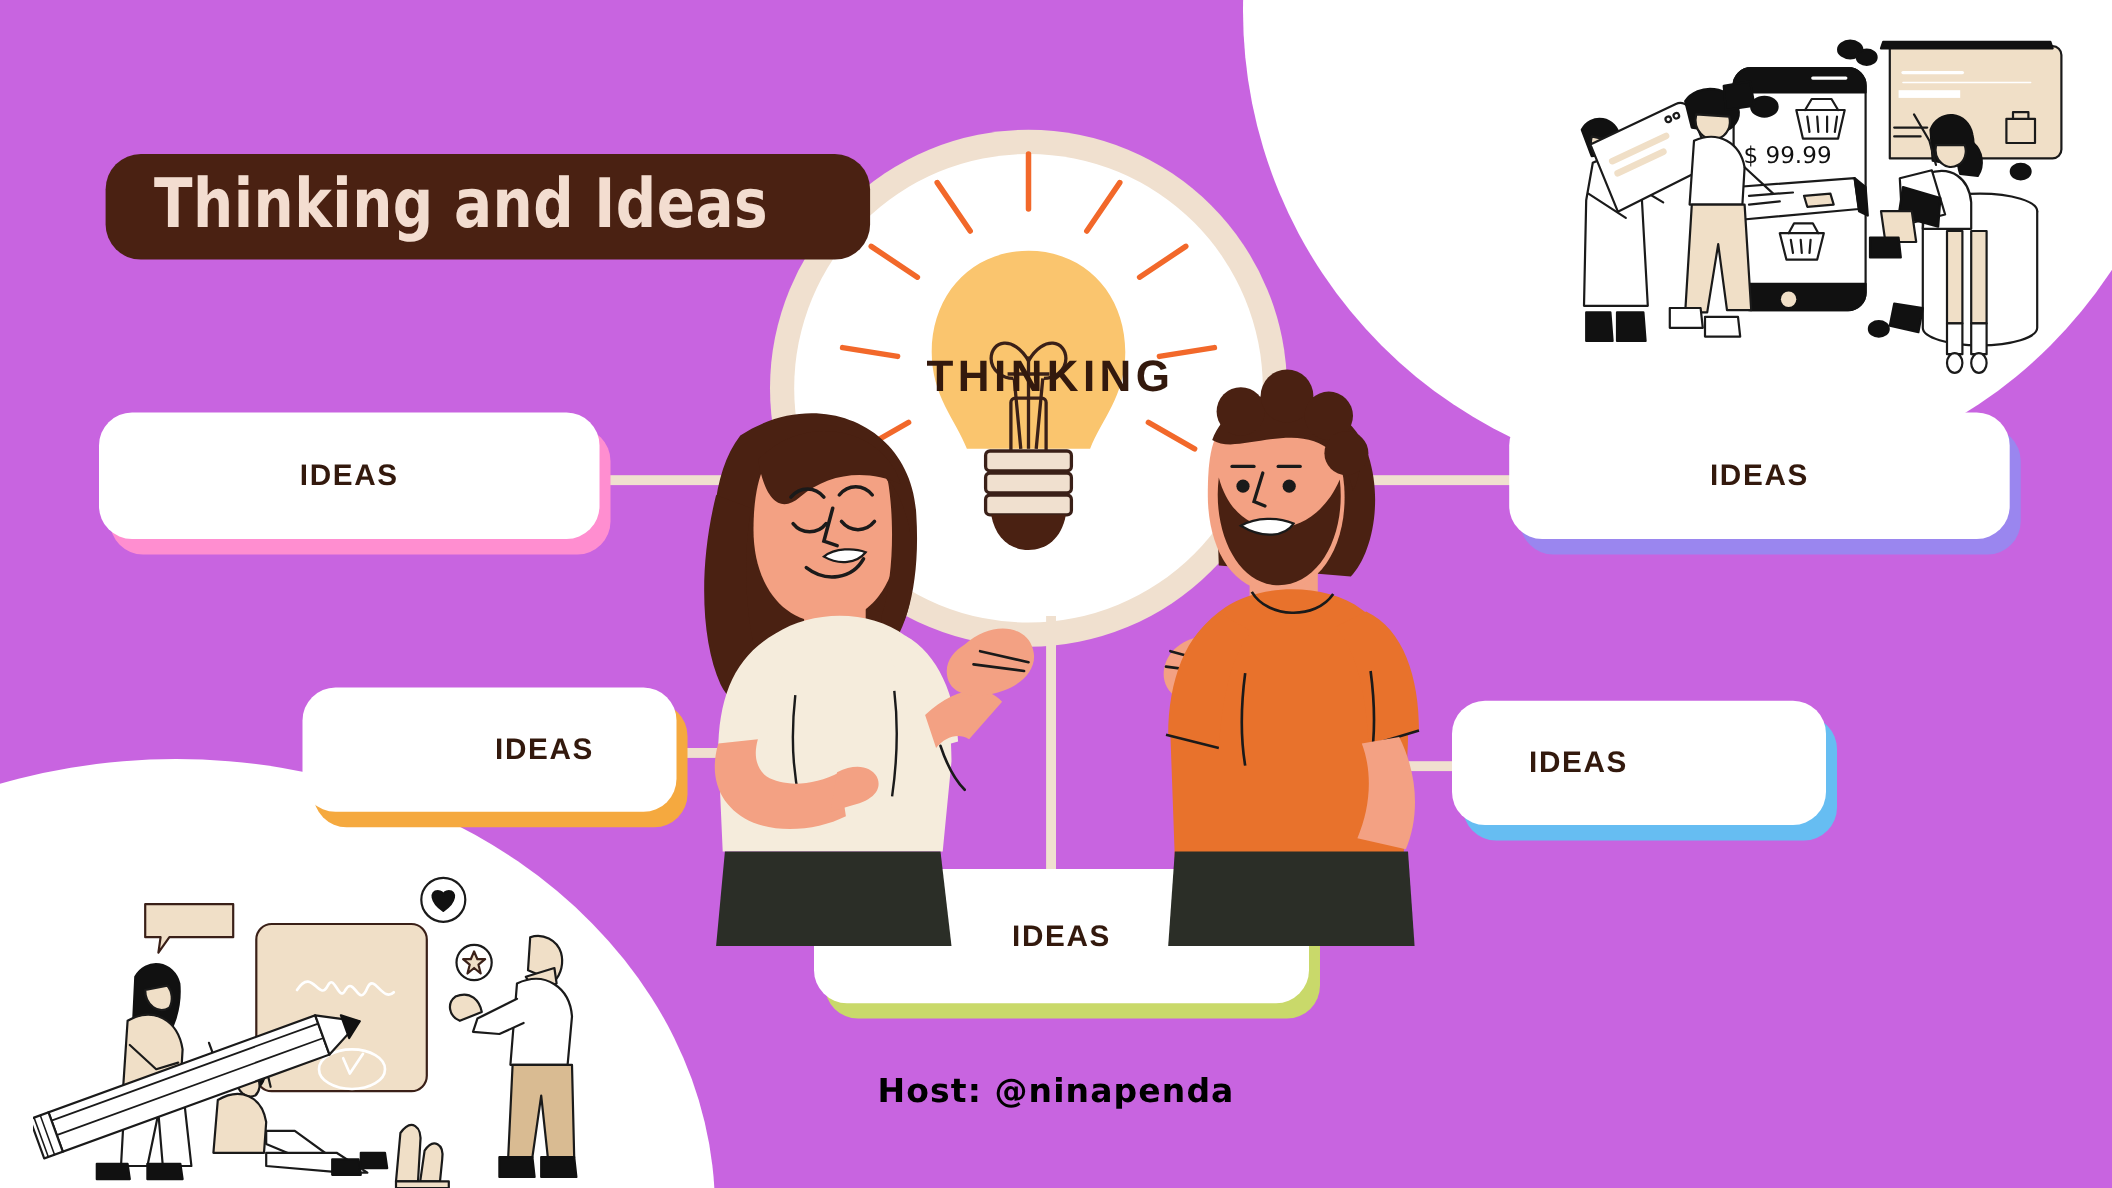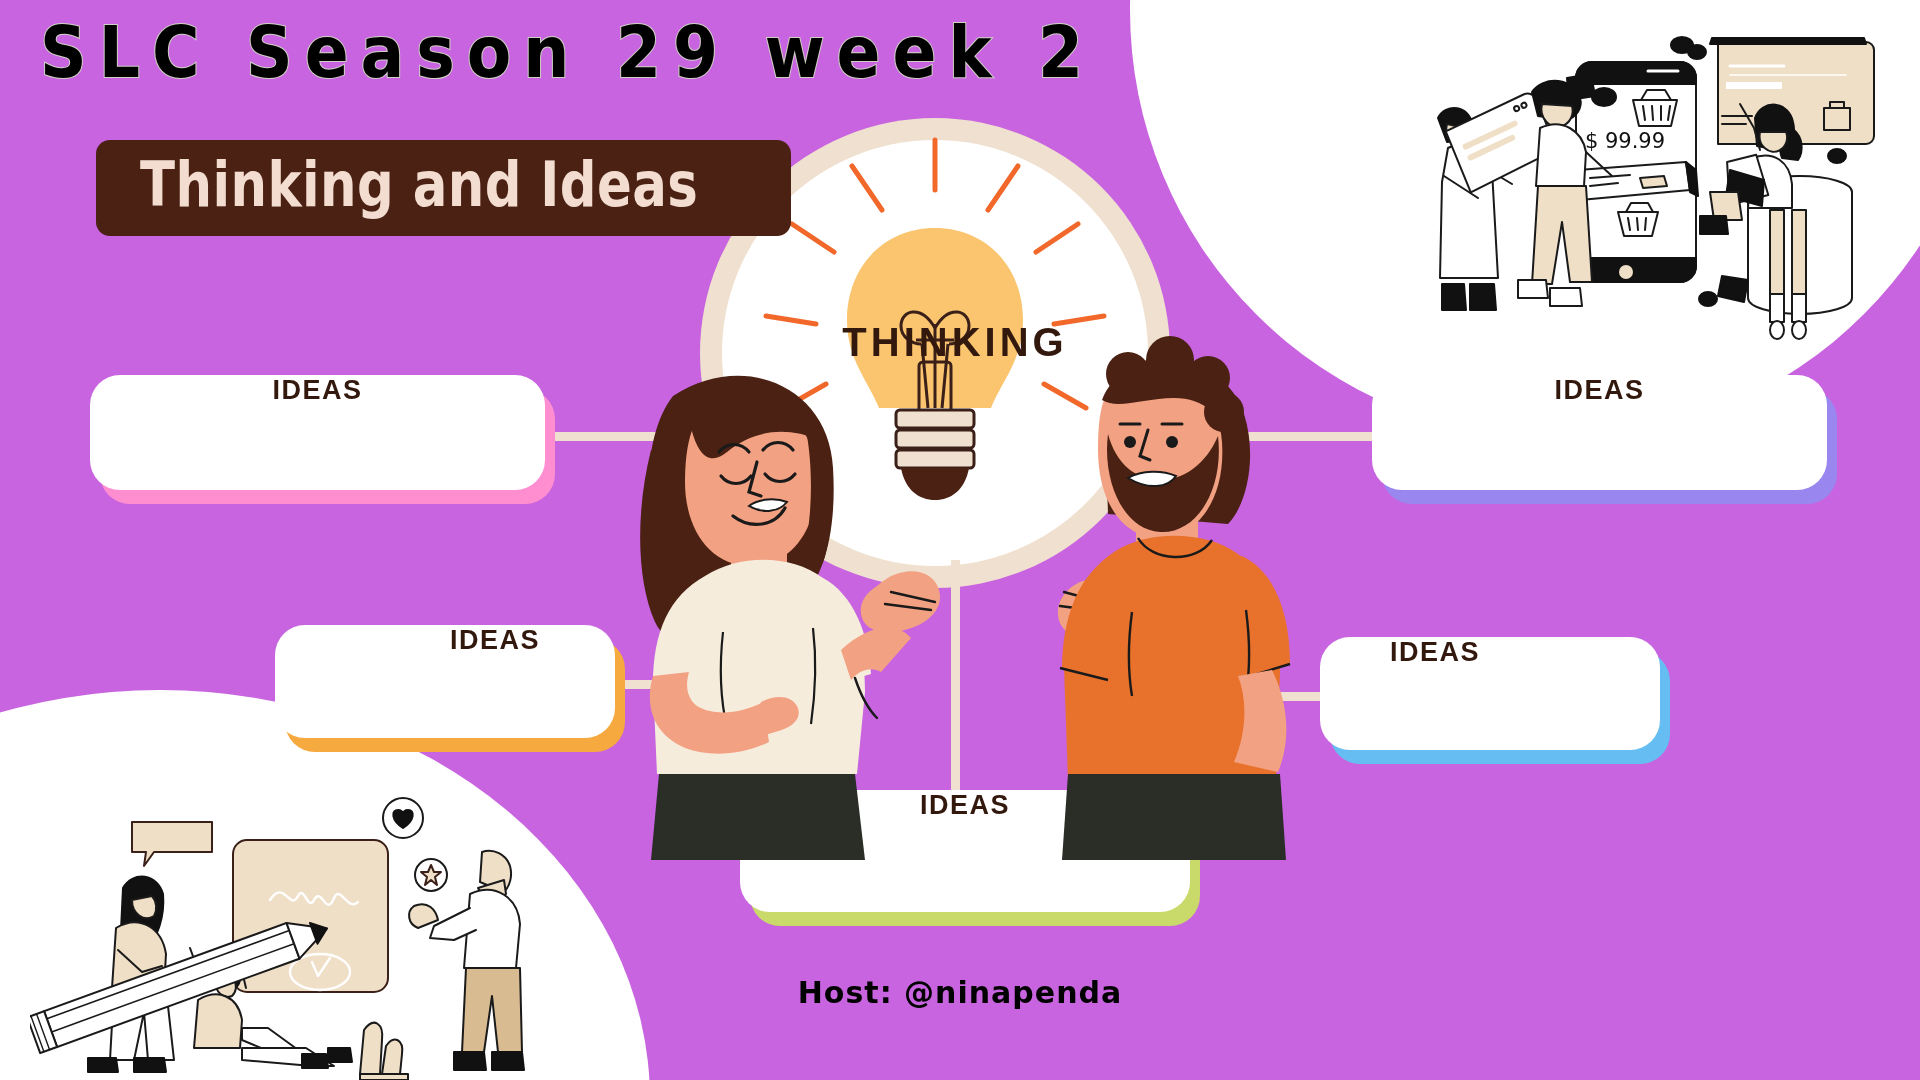--- a/index.html
+++ b/index.html
@@ -23,21 +23,21 @@
   #title{
     position:absolute;left:40px;top:10px;
     font-size:72px;font-weight:bold;letter-spacing:12px;
     color:#000;font-family:"DejaVu Sans Condensed","Liberation Sans",sans-serif;
     -webkit-text-stroke:2px #cfcfc4;
     paint-order:stroke fill;
     white-space:nowrap;
   }
   #subtitle-pill{
     position:absolute;left:96px;top:140px;
-    background:#4a2112;border-radius:14px;
+    background:#4a2112;border-radius:32px;
     padding:14px 44px 20px 44px;
   }
   #subtitle-pill span{
     display:block;font-size:62px;font-weight:bold;color:#f3ddd0;
     letter-spacing:.5px;line-height:1;
     font-family:"DejaVu Sans Condensed","Liberation Sans",sans-serif;
     transform:scaleX(.92);transform-origin:left center;white-space:nowrap;
   }
 
   
@@ -62,21 +62,21 @@
 
   
   .idea-box{position:absolute;z-index:4;}
   .idea-shadow{
     position:absolute;left:10px;top:14px;width:100%;height:100%;
     border-radius:30px;
   }
   .idea-card{
     position:absolute;left:0;top:0;width:100%;height:100%;
     background:#ffffff;border-radius:30px;
-    display:flex;justify-content:center;
+    display:flex;align-items:center;justify-content:center;
   }
   .idea-card span{
     font-size:27px;font-weight:bold;letter-spacing:1.5px;color:#33190d;
   }
 
   
   .char{position:absolute;z-index:5;}
 
   #host{
     position:absolute;left:0;right:0;top:975px;text-align:center;
@@ -400,20 +400,19 @@
       <path d="M236 280 c4 30 4 60 0 84"></path>
       <path d="M50 338 l48 12"></path>
       <path d="M280 334 l-46 14"></path>
     </g>
 
     <path d="M262 340 c18 36 18 74 6 102 l-44 -10 c12 -28 14 -60 4 -86z" fill="#f3a183"></path>
 
     <path d="M58 444 h212 l6 86 h-224z" fill="#2b2e27"></path>
   </svg>
 
-  <div id="title">SLC Season 29 week 2</div>
   <div id="subtitle-pill">
     <span>Thinking and Ideas</span>
   </div>
 
   <div id="host">Host: @ninapenda</div>
 
 </div>
 
 </body></html>

